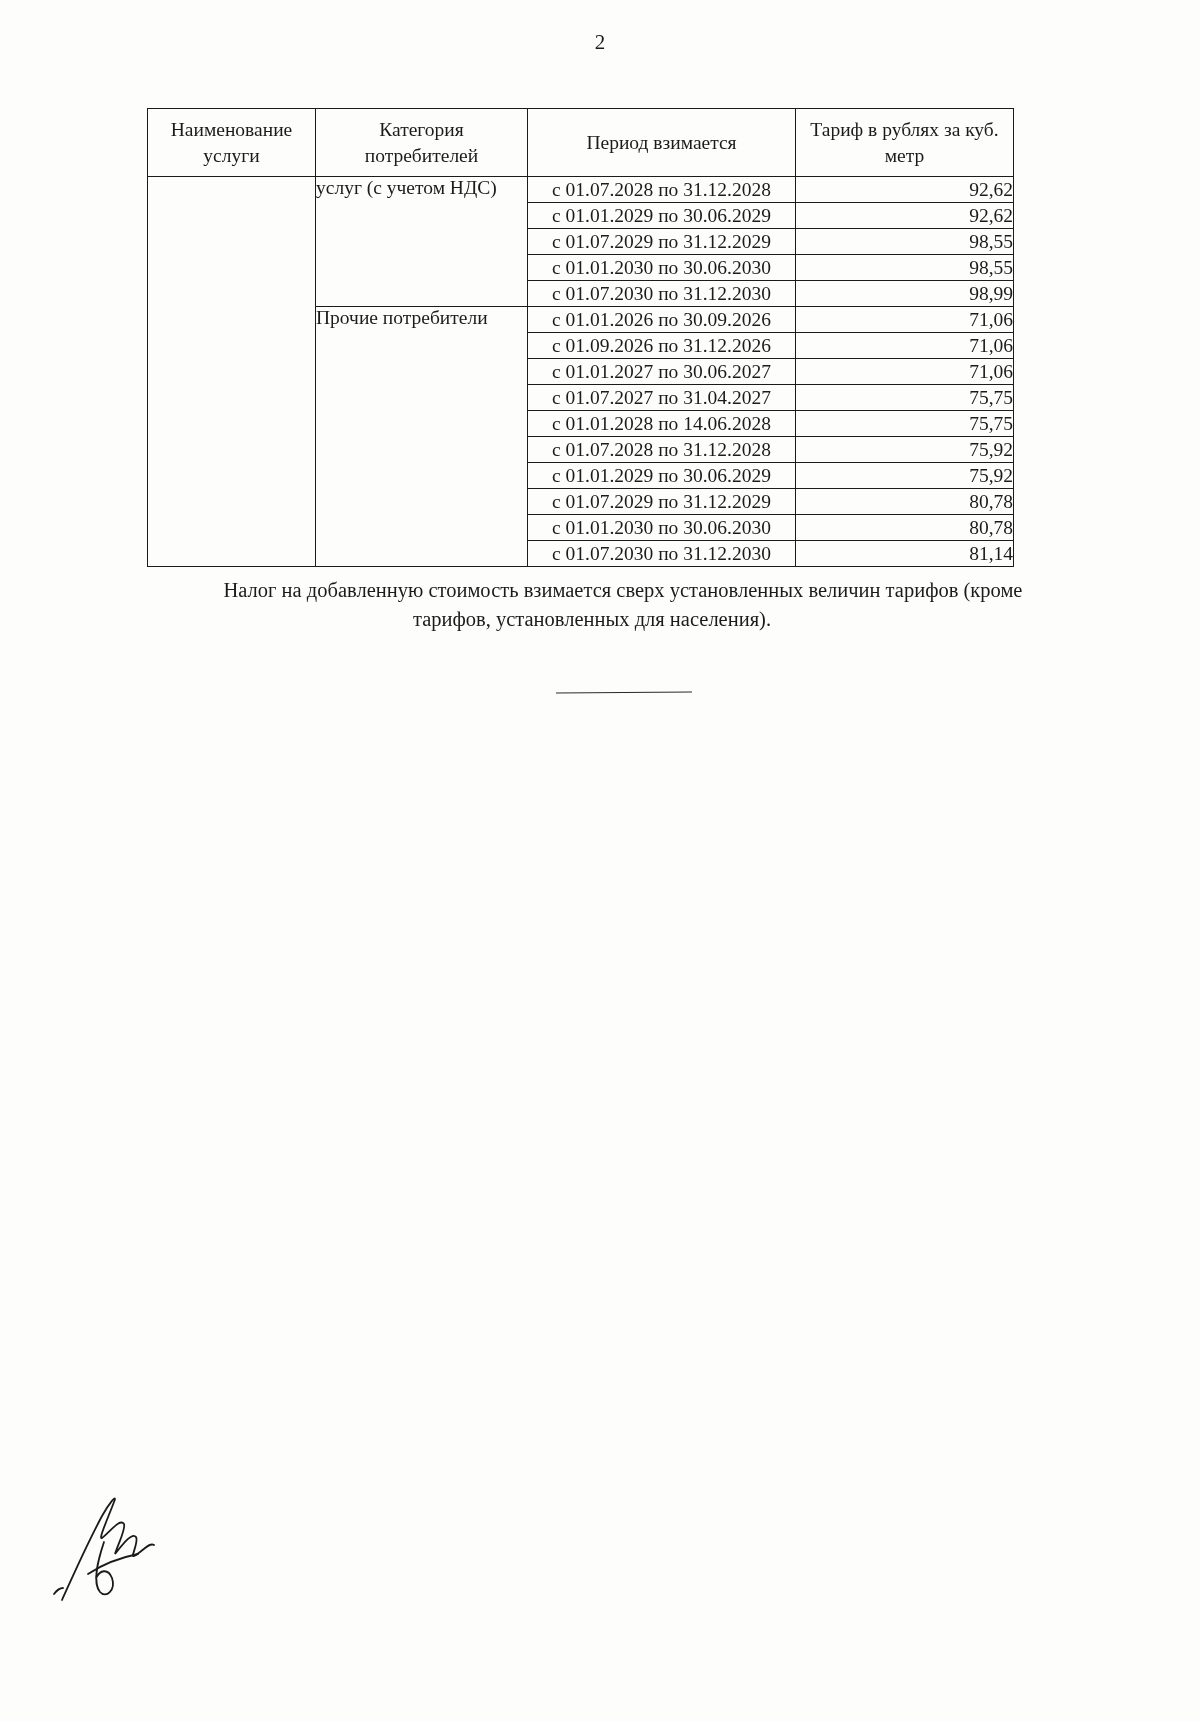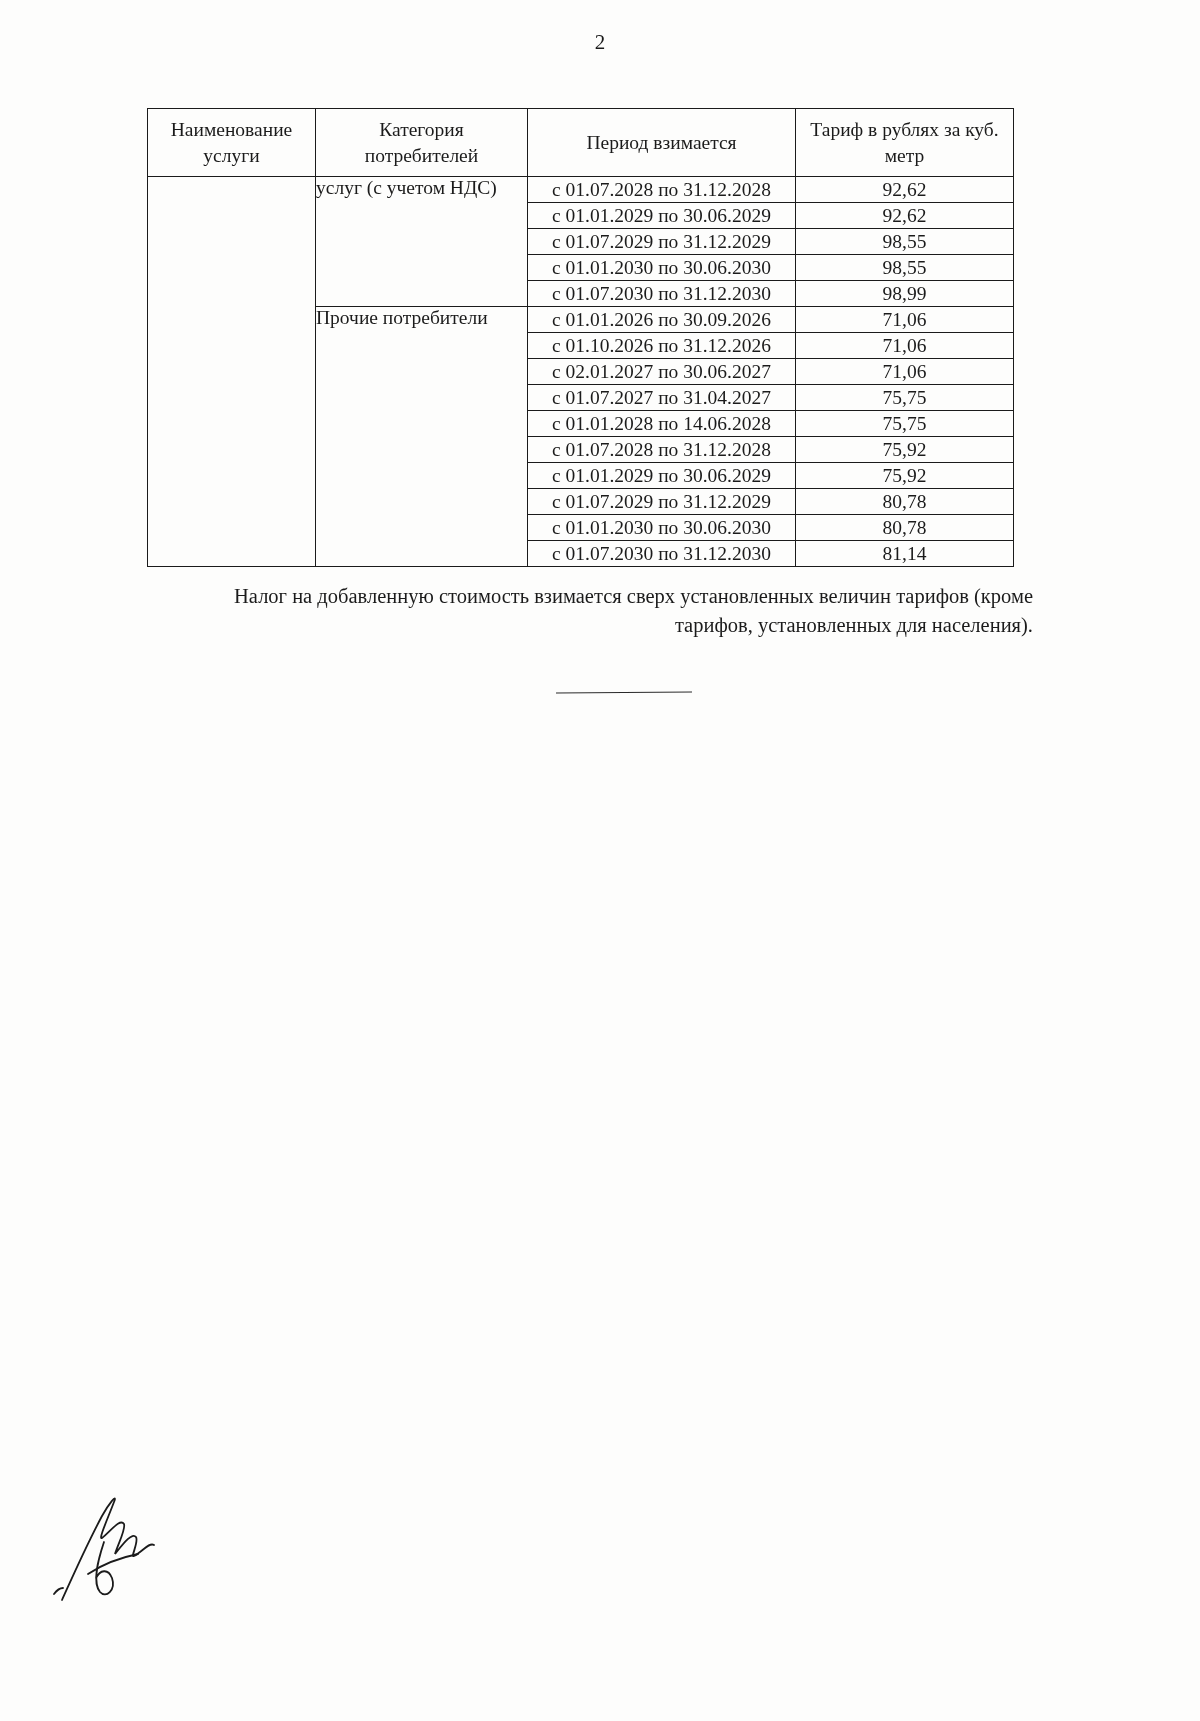--- a/index.html
+++ b/index.html
@@ -47,31 +47,31 @@
   }
   table.tariff tbody td { height: 26px; line-height: 1.1; }
   td.name-cell { background: transparent; }
   td.cat-cell {
     text-align: left;
     vertical-align: top;
     padding: 1px 4px 0 4px;
     line-height: 1.3;
   }
   td.period-cell { text-align: center; padding-left: 10px; }
-  td.tariff-cell { text-align: center; }
+  td.tariff-cell { text-align: right; }
   .note {
     position: absolute;
     top: 574px;
     left: 155px;
     width: 870px;
-    margin: 8px;
+    margin: 2px;
     font-size: 20.5px;
     line-height: 1.43;
     text-indent: 62px;
-    text-align: right;
+    text-align: center;
   }
   .separator {
     position: absolute;
     top: 692px;
     left: 556px;
     width: 136px;
     height: 0;
     border-top: 1.4px solid #2a2a2a;
     transform: rotate(-0.4deg);
   }
@@ -125,25 +125,25 @@
         <tr>
           <td class="period-cell">с 01.07.2030 по 31.12.2030</td>
           <td class="tariff-cell">98,99</td>
         </tr>
         <tr>
           <td rowspan="10" class="cat-cell">Прочие потребители</td>
           <td class="period-cell">с 01.01.2026 по 30.09.2026</td>
           <td class="tariff-cell">71,06</td>
         </tr>
         <tr>
-          <td class="period-cell">с 01.10.2026 по 31.12.2026</td>
+          <td class="period-cell">с 01.09.2026 по 31.12.2026</td>
           <td class="tariff-cell">71,06</td>
         </tr>
         <tr>
-          <td class="period-cell">с 02.01.2027 по 30.06.2027</td>
+          <td class="period-cell">с 01.01.2027 по 30.06.2027</td>
           <td class="tariff-cell">71,06</td>
         </tr>
         <tr>
           <td class="period-cell">с 01.07.2027 по 31.04.2027</td>
           <td class="tariff-cell">75,75</td>
         </tr>
         <tr>
           <td class="period-cell">с 01.01.2028 по 14.06.2028</td>
           <td class="tariff-cell">75,75</td>
         </tr>

